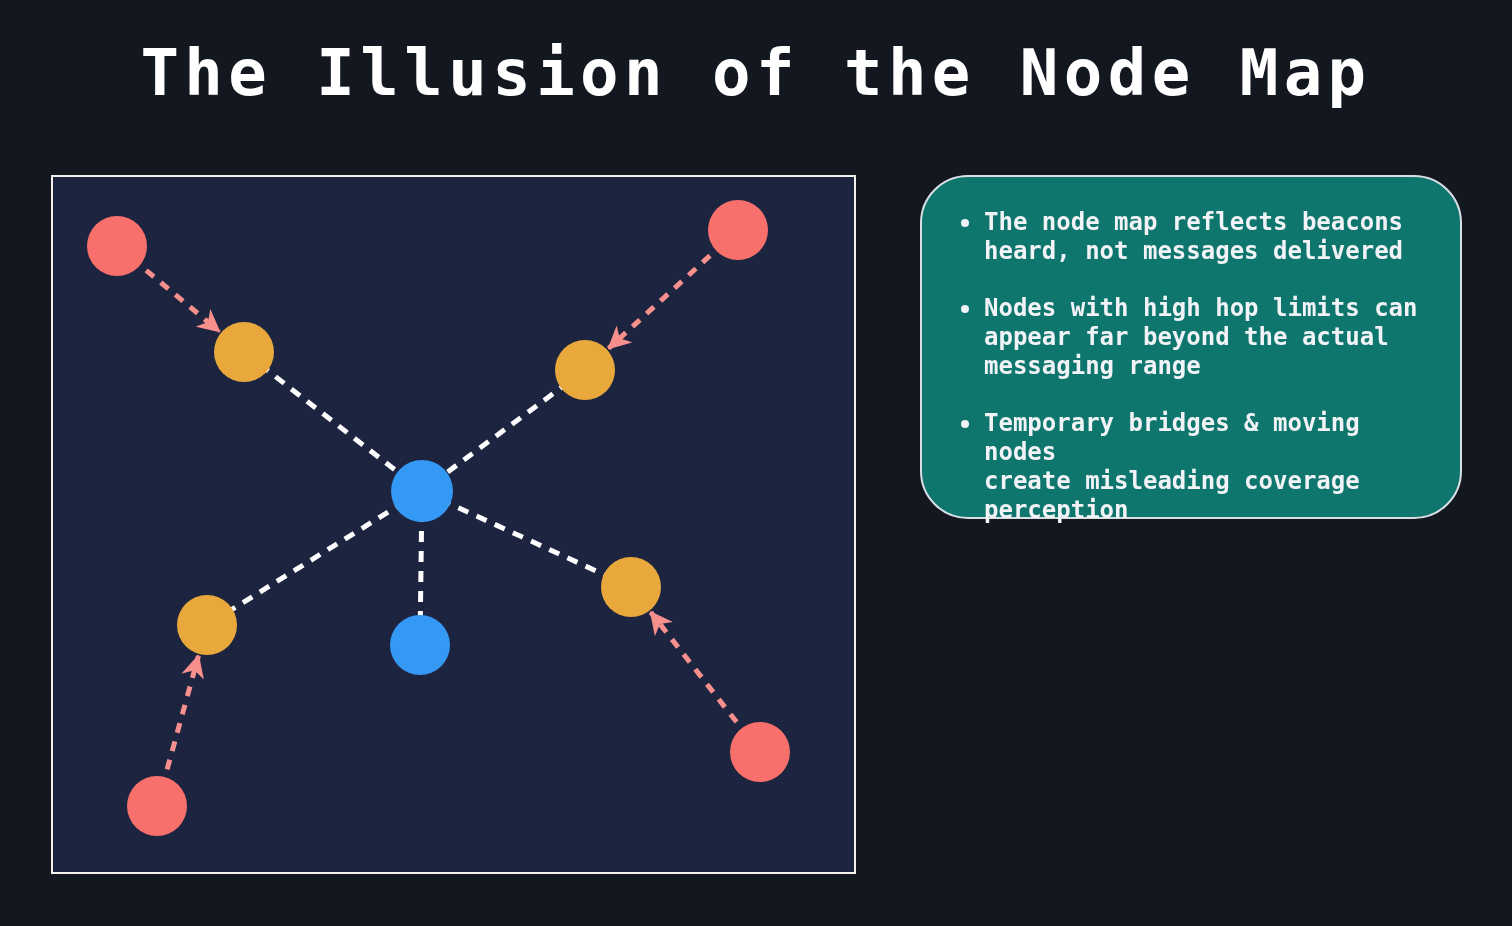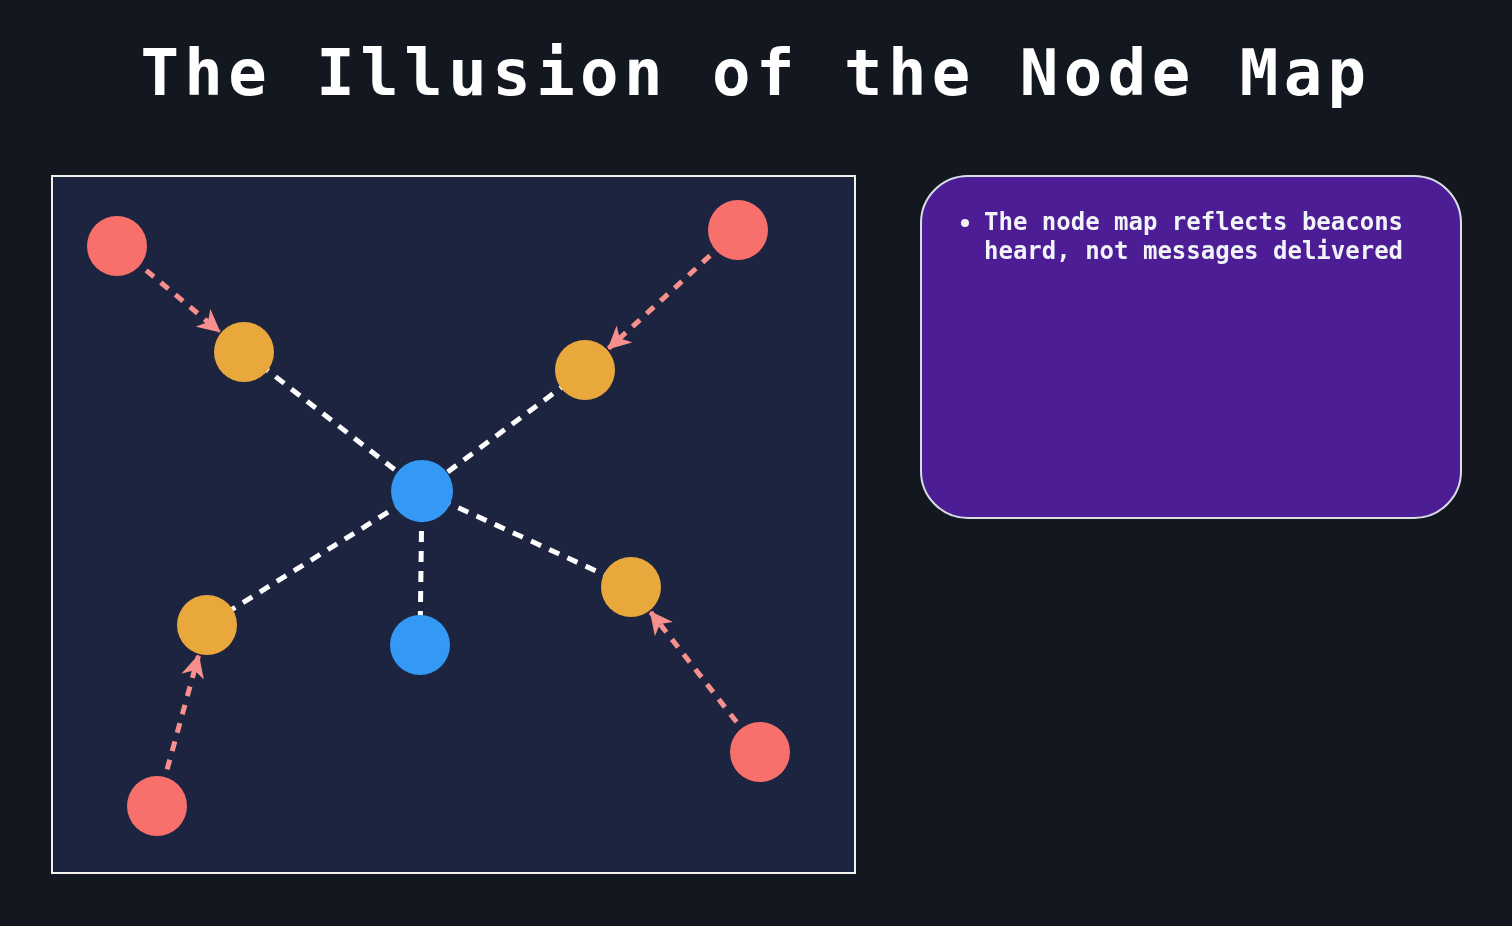--- a/index.html
+++ b/index.html
@@ -40,21 +40,21 @@
     border: 2px solid #f2f2ea;
   }
   .panel svg { display: block; width: 801px; height: 695px; }
   .notes {
     position: absolute;
     left: 920px;
     top: 175px;
     width: 542px;
     height: 344px;
     box-sizing: border-box;
-    background: #4c1d95;
+    background: #0f766e;
     border: 2px solid #d9dee5;
     border-radius: 48px;
     padding: 31px 22px 20px 22px;
   }
   .notes ul { list-style: none; margin: 0; padding: 0; }
   .notes li {
     position: relative;
     padding-left: 40px;
     color: #f1f3f7;
     font-size: 24px;
@@ -133,17 +133,23 @@
         <circle cx="367" cy="468" r="30" fill="#3498f5"></circle>
         <circle cx="707" cy="575" r="30" fill="#f7706c"></circle>
         <circle cx="104" cy="629" r="30" fill="#f7706c"></circle>
       </svg>
   </div>
 
   <div class="notes">
     <ul>
         <li>The node map reflects beacons
 heard, not messages delivered</li>
+        <li>Nodes with high hop limits can
+appear far beyond the actual
+messaging range</li>
+        <li>Temporary bridges &amp; moving nodes
+create misleading coverage
+perception</li>
       </ul>
   </div>
 
 
 </div>
 
 </body></html>

